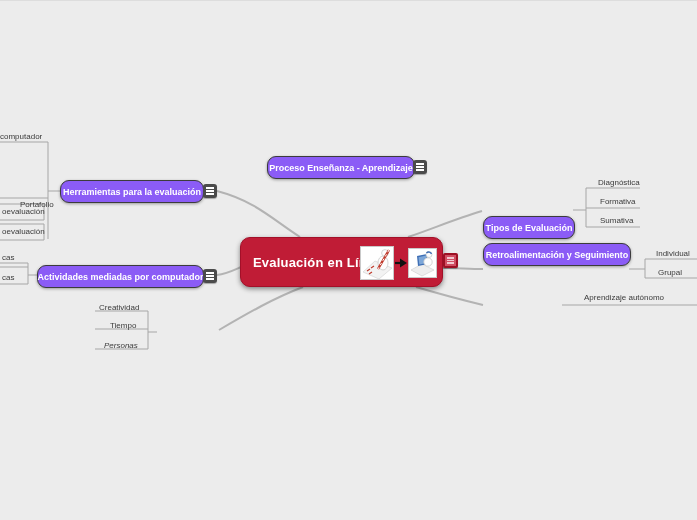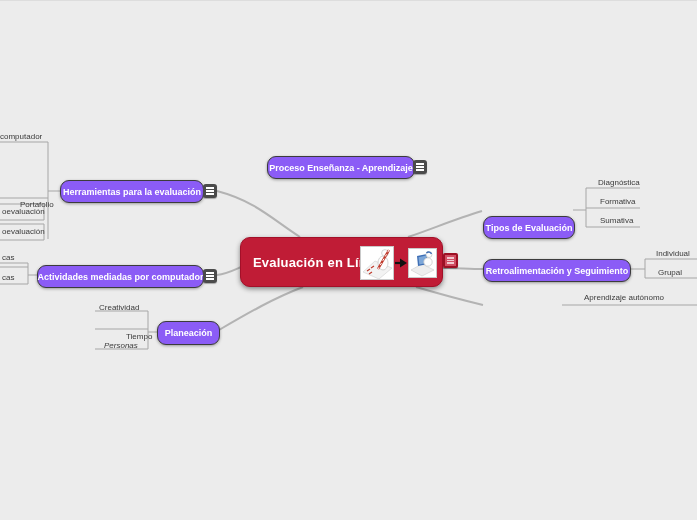--- a/index.html
+++ b/index.html
@@ -93,29 +93,26 @@
 
   <div class="node" style="left:37px;top:264px;width:165px;height:21px;">
     <span>Actividades mediadas por computador</span>
   </div>
   <div class="notes-icon" style="left:203px;top:268px;">
       <i></i>
       <i></i>
       <i></i>
     </div>
 
-  <div class="node" style="left:157px;top:320px;width:61px;height:22px;">
-    <span>Planeación</span>
-  </div>
 
   <div class="node" style="left:483px;top:198px;width:90px;height:21px;margin-top:17px;">
     <span>Tipos de Evaluación</span>
   </div>
 
-  <div class="node" style="left:483px;top:258px;width:146px;height:21px;text-align:right;">
+  <div class="node" style="left:483px;top:242px;width:146px;height:21px;text-align:right;">
     <span>Retroalimentación y Seguimiento</span>
   </div>
 
 
   <div class="node root" style="left:240px;top:236px;width:203px;height:50px;">
     <span class="root-label">Evaluación en Línea</span>
     <div class="imgbox" style="position:absolute;left:119px;top:8px;width:34px;height:34px;">
       <svg width="32" height="32" viewBox="0 0 32 32">
         <polygon points="2,25 14,14 31,21 18,32" fill="#f3f3f3" stroke="#cfcfcf" stroke-width="0.6"></polygon>
         <path d="M6 24 l3 -2 M10 21 l3 -2 M8 27 l3 -2" stroke="#c0392b" stroke-width="1.2" fill="none"></path>
@@ -149,21 +146,21 @@
   <span class="childlbl" style="left:598px;top:177px;">Diagnóstica</span>
   <span class="childlbl" style="left:600px;top:196px;">Formativa</span>
   <span class="childlbl" style="left:600px;top:215px;">Sumativa</span>
 
   <span class="childlbl" style="left:656px;top:248px;">Individual</span>
   <span class="childlbl" style="left:658px;top:267px;">Grupal</span>
 
   <span class="childlbl" style="left:584px;top:292px;">Aprendizaje autónomo</span>
 
   <span class="childlbl" style="left:99px;top:302px;">Creatividad</span>
-  <span class="childlbl" style="left:110px;top:331px;margin-left:16px;">Tiempo</span>
+  <span class="childlbl" style="left:110px;top:320px;">Tiempo</span>
   <span class="childlbl" style="left:104px;top:340px;font-style:italic;">Personas</span>
 
   <span class="childlbl" style="left:0px;top:131px;">computador</span>
   <span class="childlbl" style="left:20px;top:187px;margin-top:12px;">Portafolio</span>
   <span class="childlbl" style="left:2px;top:206px;">oevaluación</span>
   <span class="childlbl" style="left:2px;top:226px;">oevaluación</span>
 
   <span class="childlbl" style="left:2px;top:252px;">cas</span>
   <span class="childlbl" style="left:2px;top:272px;">cas</span>
 

